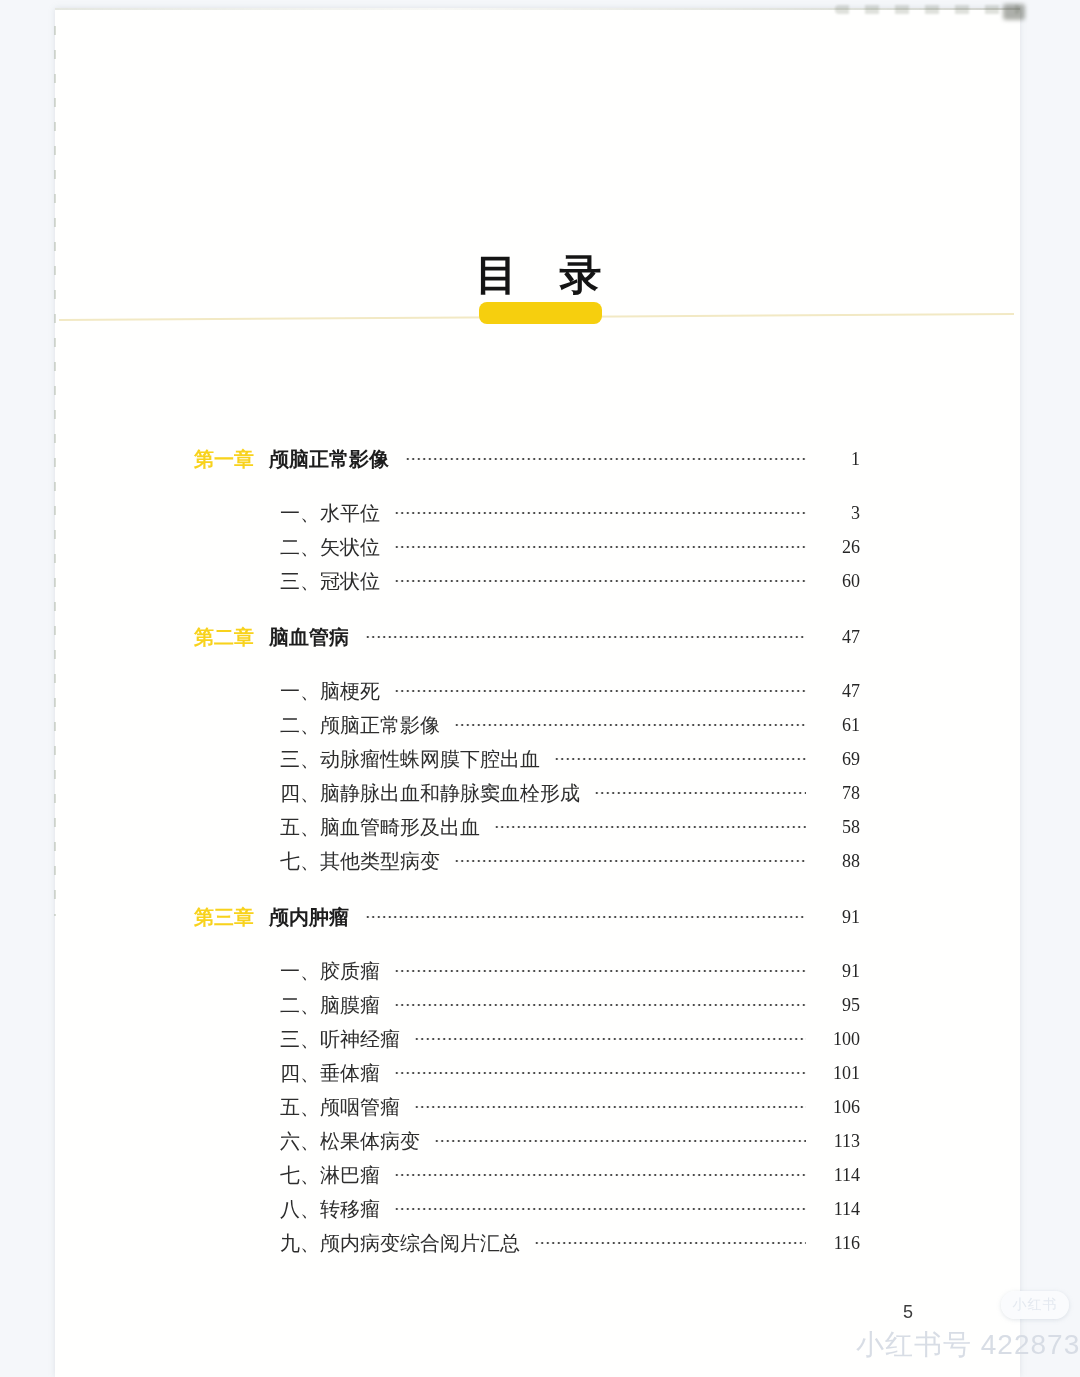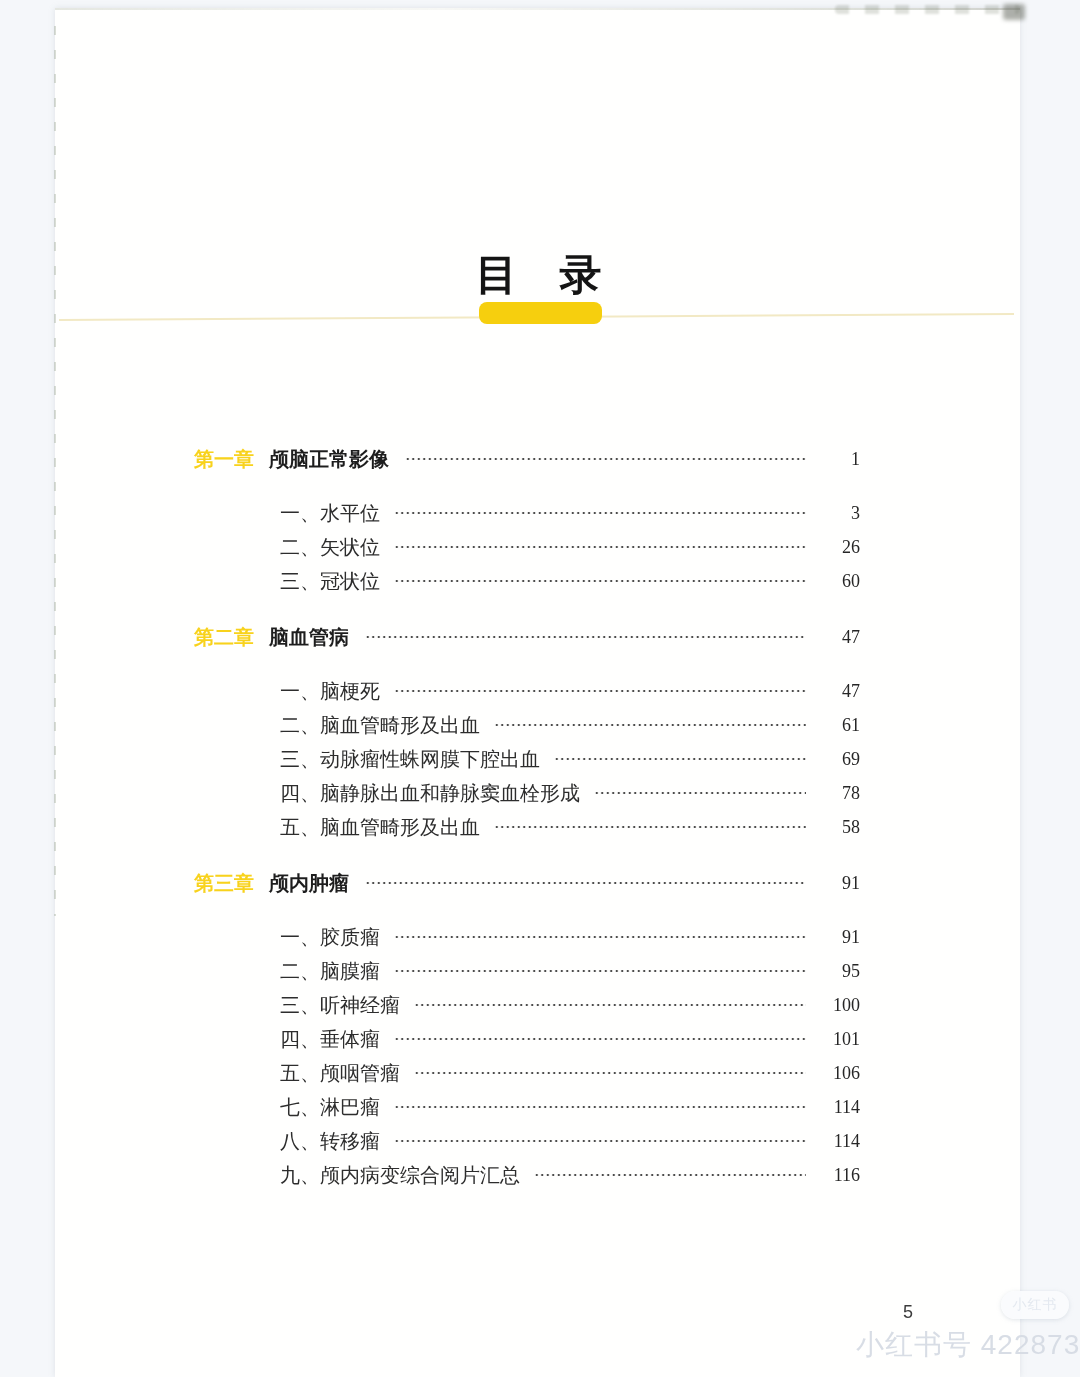--- a/index.html
+++ b/index.html
@@ -221,38 +221,43 @@
           <span class="ch-title">脑血管病</span>
           <div class="leader"></div>
           <span class="pagenum">47</span>
         </div>
         <div class="item-row">
           <span class="item-title">一、脑梗死</span>
           <div class="leader"></div>
           <span class="pagenum">47</span>
         </div>
         <div class="item-row">
-          <span class="item-title">二、脑血管畸形及出血</span>
+          <span class="item-title">二、颅脑正常影像</span>
           <div class="leader"></div>
           <span class="pagenum">61</span>
         </div>
         <div class="item-row">
           <span class="item-title">三、动脉瘤性蛛网膜下腔出血</span>
           <div class="leader"></div>
           <span class="pagenum">69</span>
         </div>
         <div class="item-row">
           <span class="item-title">四、脑静脉出血和静脉窦血栓形成</span>
           <div class="leader"></div>
           <span class="pagenum">78</span>
         </div>
         <div class="item-row">
           <span class="item-title">五、脑血管畸形及出血</span>
           <div class="leader"></div>
           <span class="pagenum">58</span>
+        </div>
+        <div class="item-row">
+          <span class="item-title">七、其他类型病变</span>
+          <div class="leader"></div>
+          <span class="pagenum">88</span>
         </div>
         <div class="chapter-row">
           <span class="ch-label">第三章</span>
           <span class="ch-title">颅内肿瘤</span>
           <div class="leader"></div>
           <span class="pagenum">91</span>
         </div>
         <div class="item-row">
           <span class="item-title">一、胶质瘤</span>
           <div class="leader"></div>
@@ -270,20 +275,25 @@
         </div>
         <div class="item-row">
           <span class="item-title">四、垂体瘤</span>
           <div class="leader"></div>
           <span class="pagenum">101</span>
         </div>
         <div class="item-row">
           <span class="item-title">五、颅咽管瘤</span>
           <div class="leader"></div>
           <span class="pagenum">106</span>
+        </div>
+        <div class="item-row">
+          <span class="item-title">六、松果体病变</span>
+          <div class="leader"></div>
+          <span class="pagenum">113</span>
         </div>
         <div class="item-row">
           <span class="item-title">七、淋巴瘤</span>
           <div class="leader"></div>
           <span class="pagenum">114</span>
         </div>
         <div class="item-row">
           <span class="item-title">八、转移瘤</span>
           <div class="leader"></div>
           <span class="pagenum">114</span>

